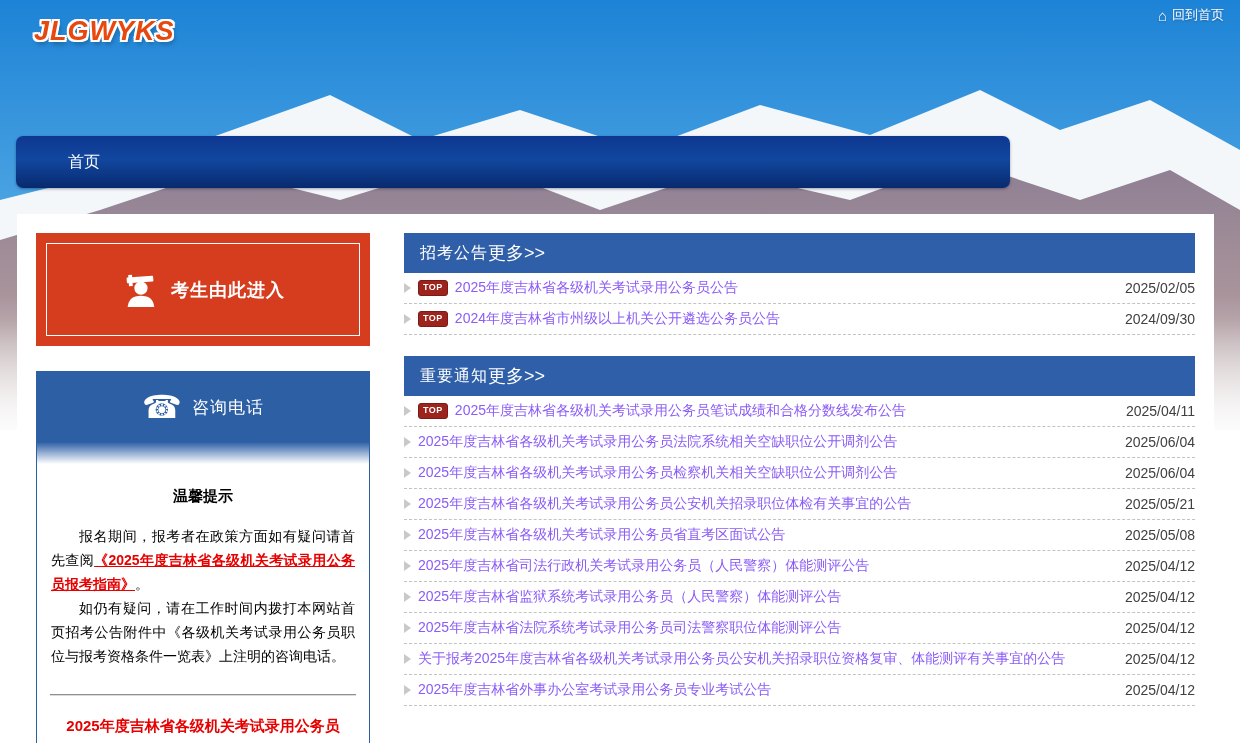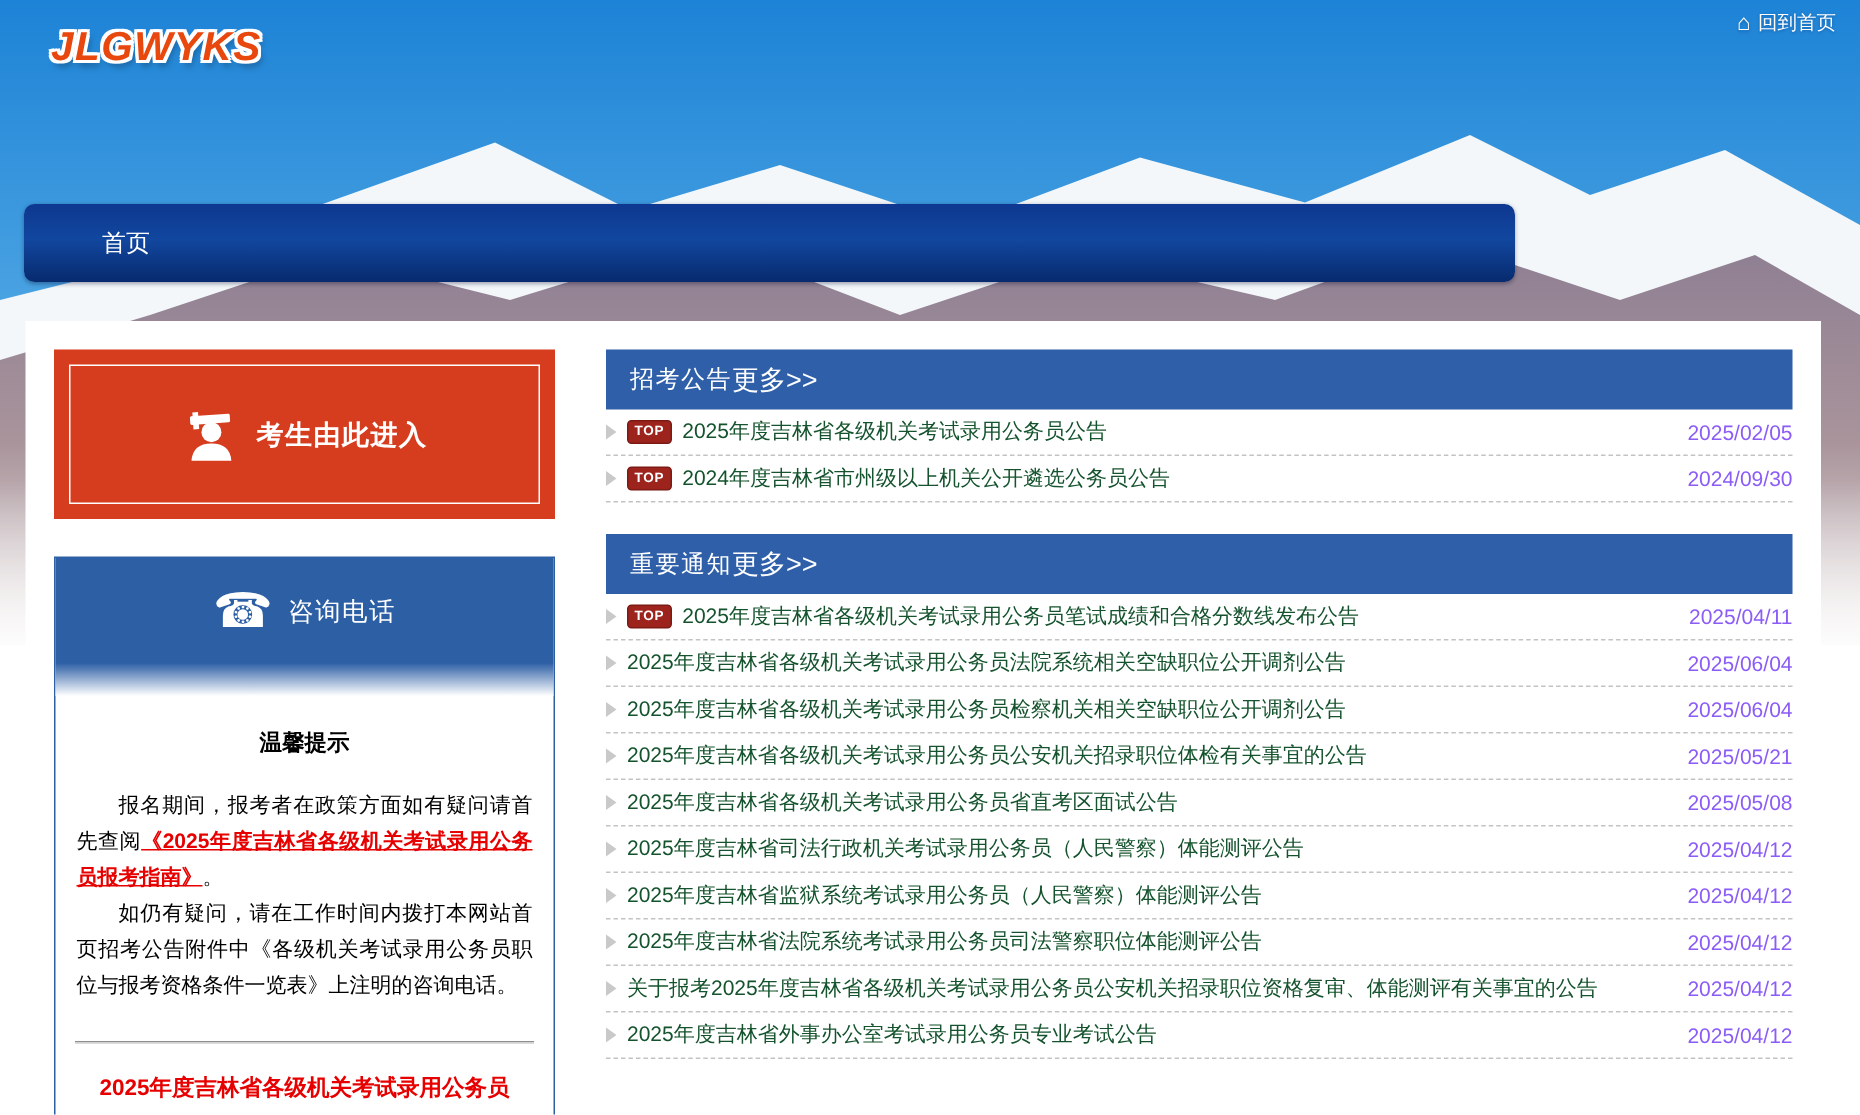--- a/index.html
+++ b/index.html
@@ -107,23 +107,23 @@
     width:0; height:0; flex:0 0 auto;
     border-top:5px solid transparent; border-bottom:5px solid transparent;
     border-left:7px solid #c9c9c9;
   }
   .badge {
     flex:0 0 auto; background:#9d241d; color:#ffffff; font-size:9px; font-weight:bold;
     line-height:1; padding:2px 4px 3px 4px; border-radius:3px; border:1px solid #7d1a14;
     letter-spacing:.5px;
   }
   .row-title {
-    flex:1; font-size:14px; color:#14532d; white-space:nowrap; overflow:hidden; text-overflow:ellipsis;
-  }
-  .row-date { flex:0 0 auto; font-size:14px; color:#8b5cf6; }
+    flex:1; font-size:14px; color:#8b5cf6; white-space:nowrap; overflow:hidden; text-overflow:ellipsis;
+  }
+  .row-date { flex:0 0 auto; font-size:14px; color:#404040; }
 </style>
 </head>
 <body>
 
 <div class="bg">
   <svg viewBox="0 0 1240 743" preserveAspectRatio="none" aria-hidden="true">
     <defs>
       <linearGradient id="sky" x1="0" y1="0" x2="0" y2="1">
         <stop offset="0" stop-color="#1d83d6"></stop>
         <stop offset="0.55" stop-color="#4ba3e2"></stop>

